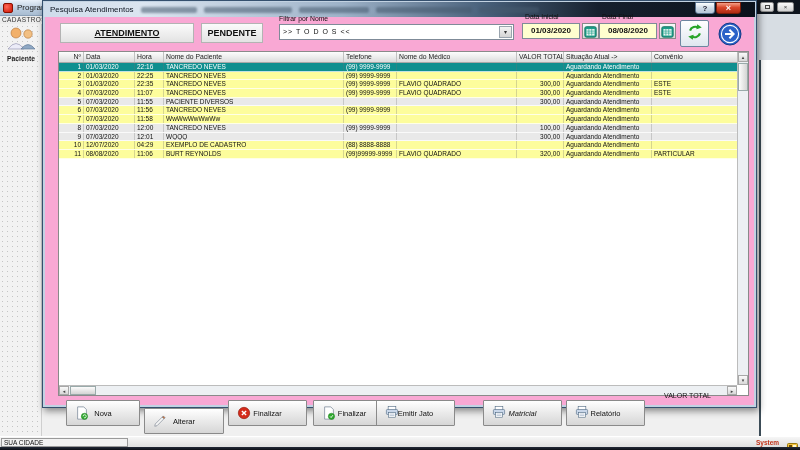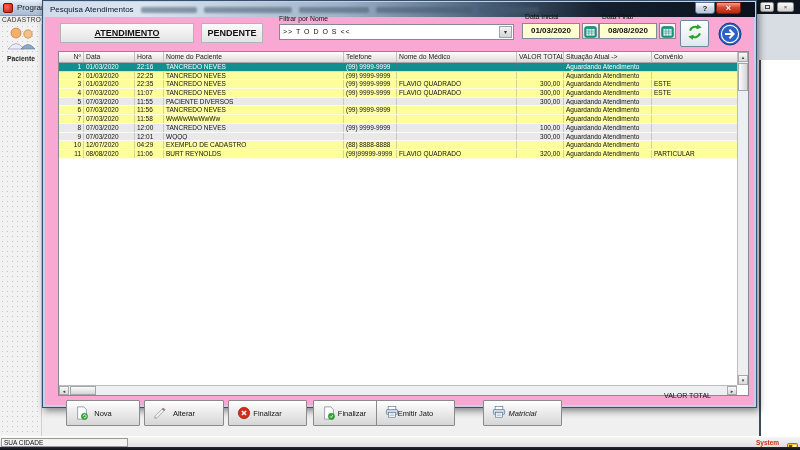--- a/index.html
+++ b/index.html
@@ -125,21 +125,21 @@
   .hs-thumb { left:11px; top:0; width:26px; height:9px; background:linear-gradient(#fcfcfc,#d4d4d4);
     border:1px solid #9aa; position:absolute; cursor:grab; }
   .hs-right { right:0; top:0; width:10px; height:9px; line-height:8px; }
 
   
   .btn { position:absolute; top:399px; height:26px; background:linear-gradient(#ffffff,#ececec 45%,#d6d6d6);
     border:1px solid #8a8a8a; border-radius:1px; font-size:7.5px; color:#111;
     display:flex; align-items:center; justify-content:center; cursor:pointer; }
   .btn .bicon { position:absolute; left:8px; top:50%; transform:translateY(-50%); width:14px; height:14px; }
   .b0 { left:23px;  width:74px; }
-  .b1 { left:101px; width:80px; }
+  .b1 { left:101px; width:80px;margin-top:8px; }
   .b2 { left:185px; width:79px; }
   .b3 { left:270px; width:78px; }
   .b4 { left:333px; width:79px; }
   .b5 { left:440px; width:79px;font-style:italic; }
   .b6 { left:523px; width:79px; }
 
   .total-label { position:absolute; left:621px; top:391px; font-size:7px; color:#111; }
   .total-value { position:absolute; left:615px; top:401px; width:91px; height:18px; background:#ffffcf;
     border:1px solid #8fa0b0; font-size:9px; font-weight:bold; color:#1c1c96;
     text-align:right; line-height:16px; padding-right:4px; }
@@ -448,15 +448,26 @@
     <span class="bicon">
       <svg viewBox="0 0 20 17">
           <rect x="4.5" y="1" width="11" height="5" fill="#ffffff" stroke="#45607a" stroke-width="0.8"></rect>
           <rect x="2" y="5" width="16" height="7" rx="1.2" fill="#c9d7ea" stroke="#45607a" stroke-width="0.8"></rect>
           <rect x="5" y="9.5" width="10" height="6.5" fill="#ffffff" stroke="#45607a" stroke-width="0.8"></rect>
           <path d="M6.5 11.5 h7 M6.5 13.5 h7" stroke="#8aa0ba" stroke-width="0.8"></path>
         </svg>
     </span>
     <span>Matricial</span>
   </div>
+  <div class="btn b6">
+    <span class="bicon">
+      <svg viewBox="0 0 20 17">
+          <rect x="4.5" y="1" width="11" height="5" fill="#ffffff" stroke="#45607a" stroke-width="0.8"></rect>
+          <rect x="2" y="5" width="16" height="7" rx="1.2" fill="#c9d7ea" stroke="#45607a" stroke-width="0.8"></rect>
+          <rect x="5" y="9.5" width="10" height="6.5" fill="#ffffff" stroke="#45607a" stroke-width="0.8"></rect>
+          <path d="M6.5 11.5 h7 M6.5 13.5 h7" stroke="#8aa0ba" stroke-width="0.8"></path>
+        </svg>
+    </span>
+    <span>Relatório</span>
+  </div>
 
   <div class="total-label">VALOR TOTAL</div>
 </div>
 
 </body></html>

